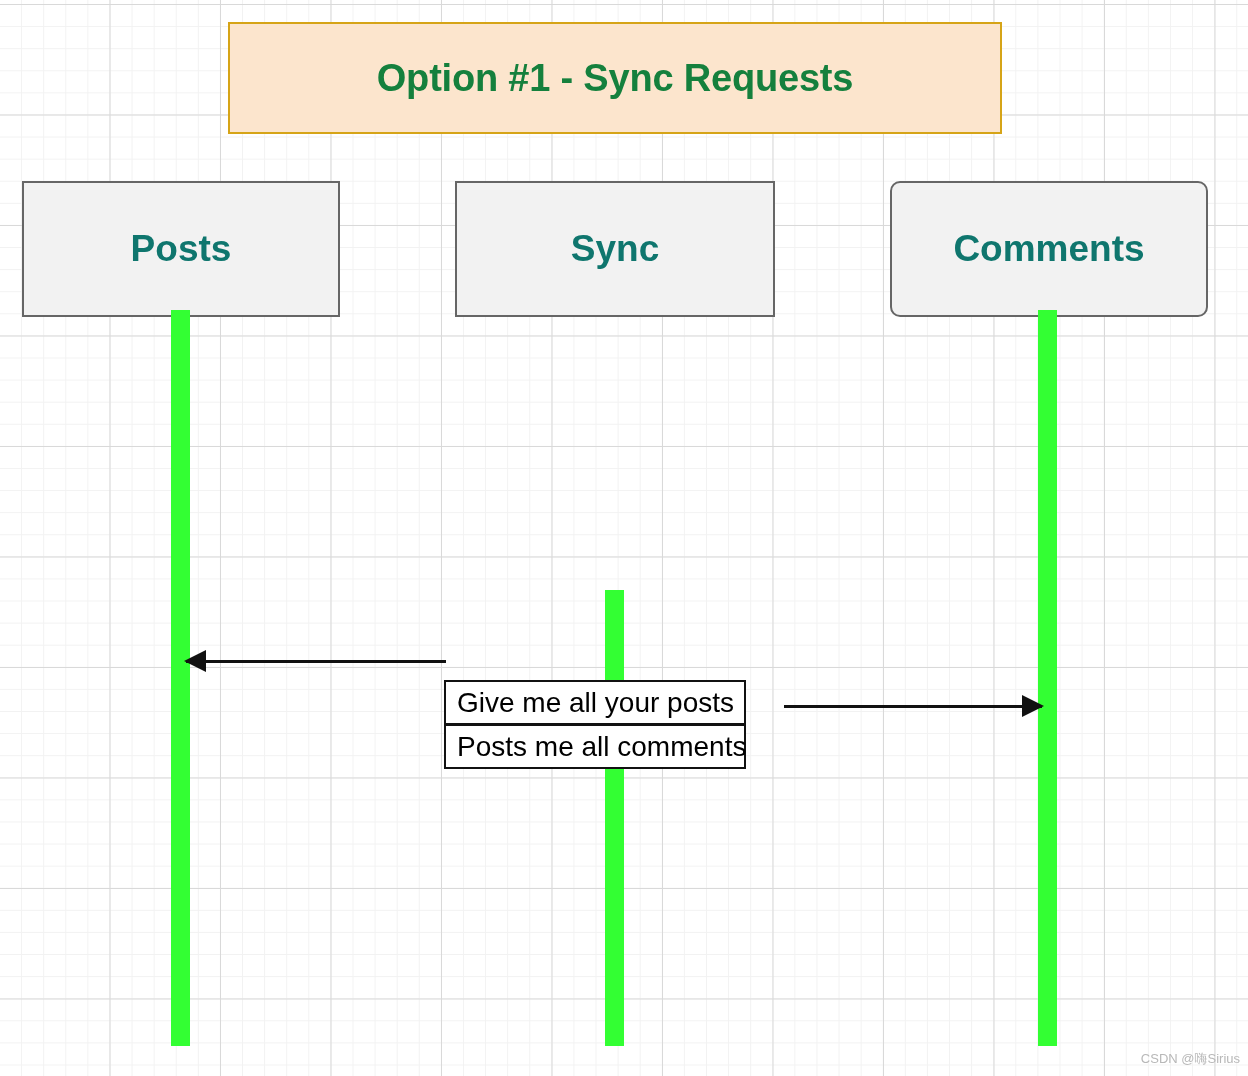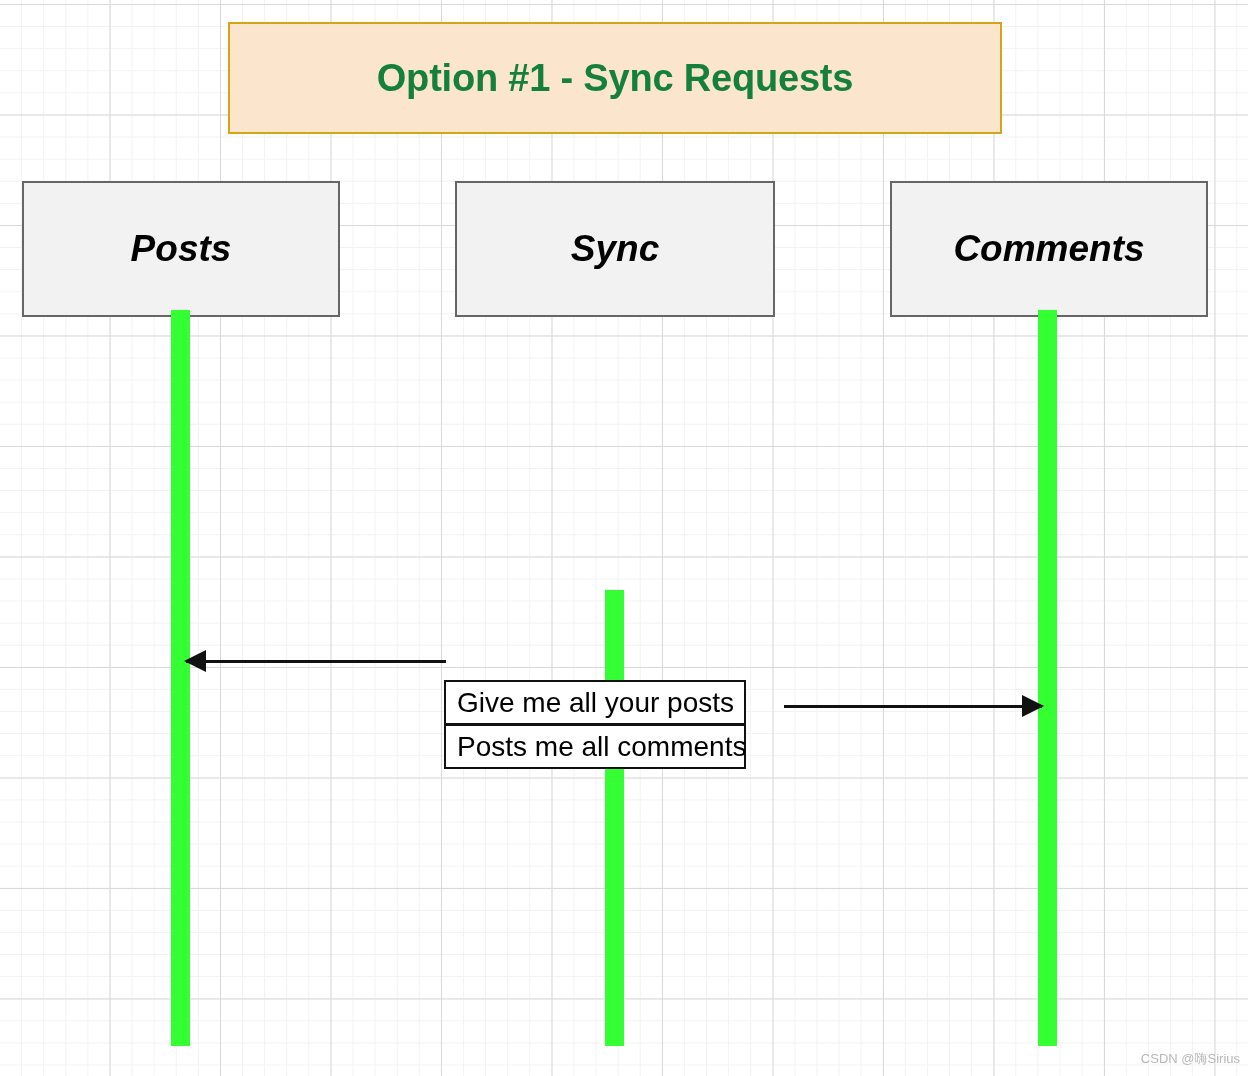--- a/index.html
+++ b/index.html
@@ -62,27 +62,26 @@
     background: #f2f2f2;
     border: 2px solid #666666;
     box-sizing: border-box;
     display: flex;
     align-items: center;
     justify-content: center;
   }
   .participant-label {
     font-size: 37px;
     font-weight: bold;
-    color: #000000;
+    color: #0f766e;
     white-space: nowrap;
-    font-style: italic;
   }
   #participant-0 { left: 22px;  width: 318px; }
   #participant-1 { left: 455px; width: 320px; }
-  #participant-2 { left: 890px; width: 318px; }
+  #participant-2 { left: 890px; width: 318px; border-radius: 10px; }
 
   
   .lifeline {
     position: absolute;
     width: 19px;
     background: #33ff33;
   }
   #lifeline-0 { left: 171px;  top: 310px; height: 736px; }
   #lifeline-1 { left: 605px;  top: 590px; height: 456px; }
   #lifeline-2 { left: 1038px; top: 310px; height: 736px; }

